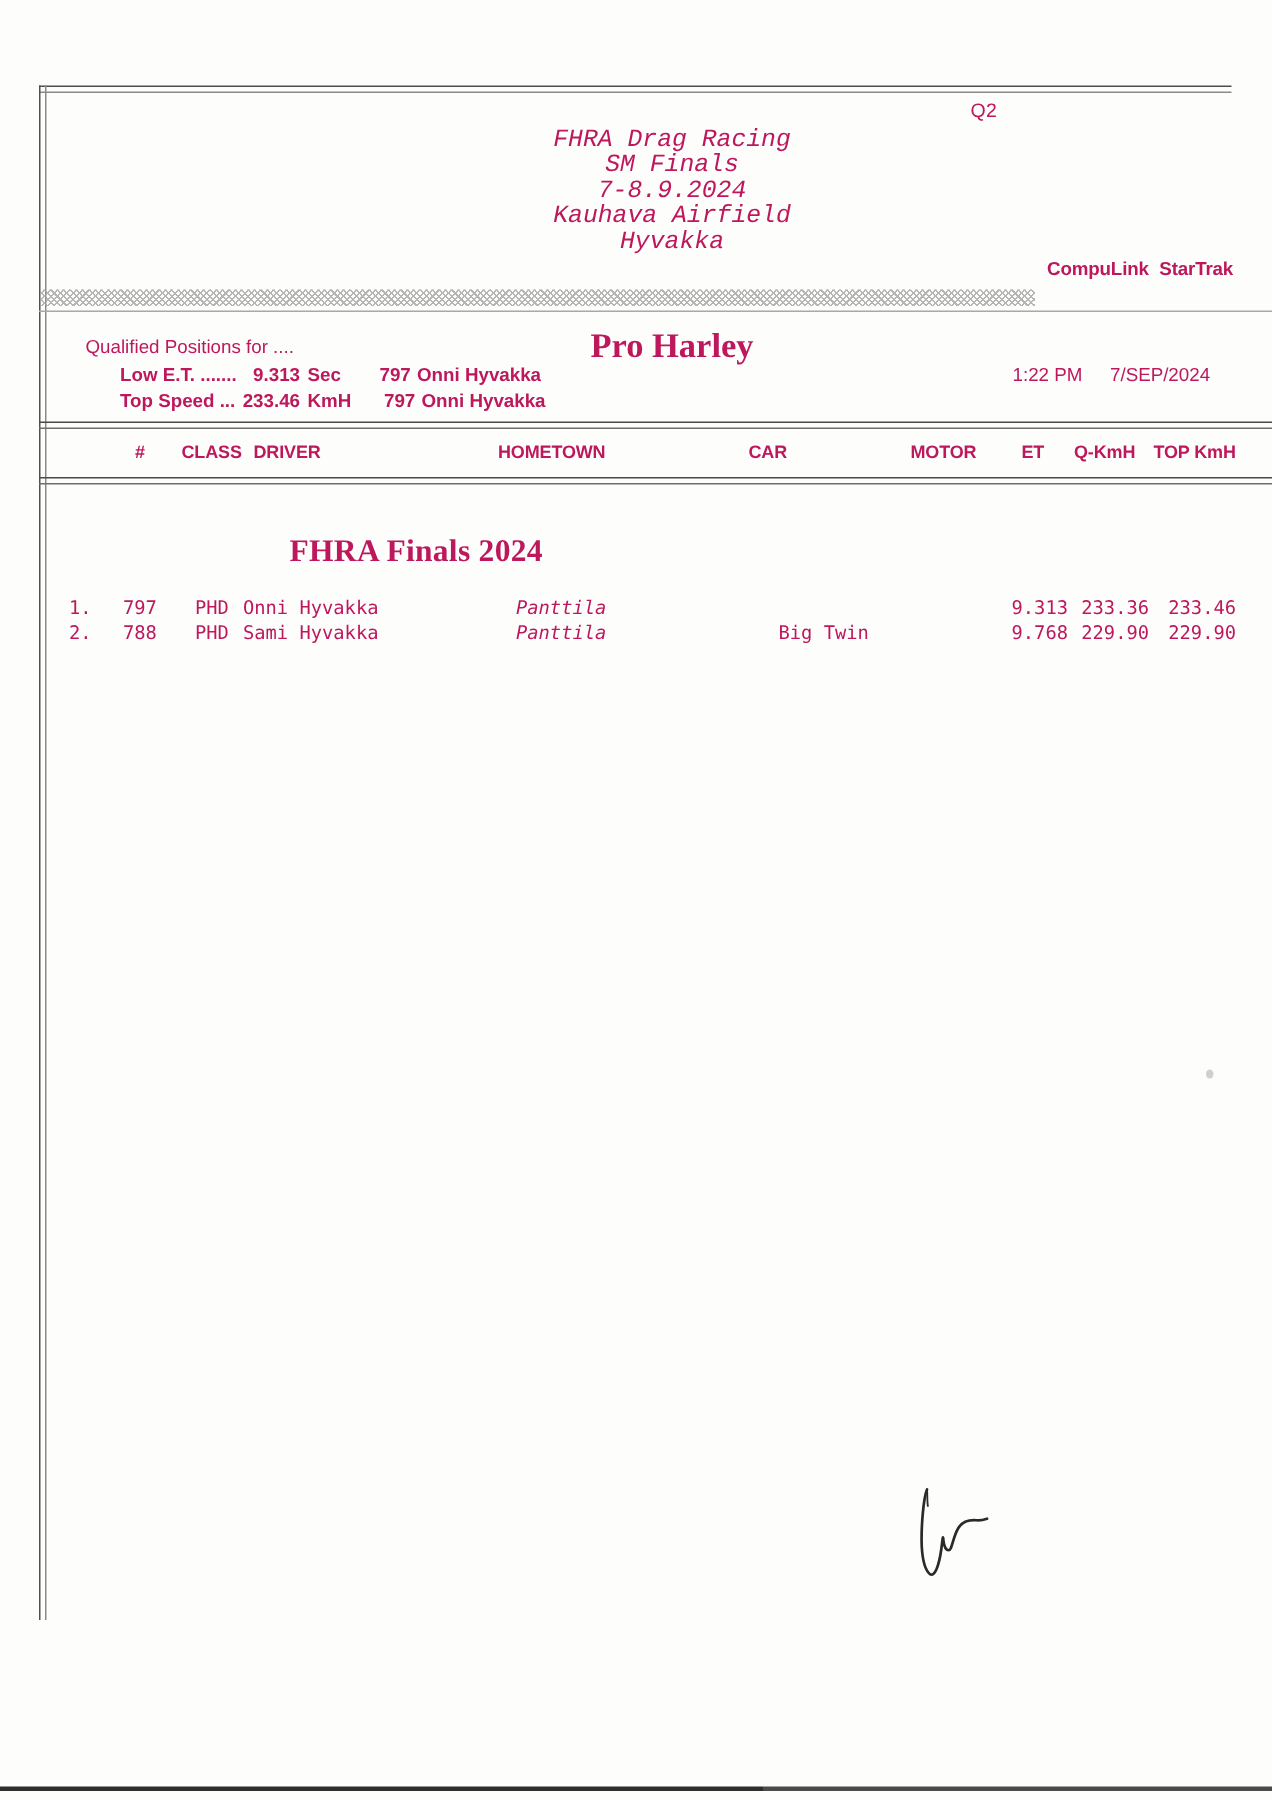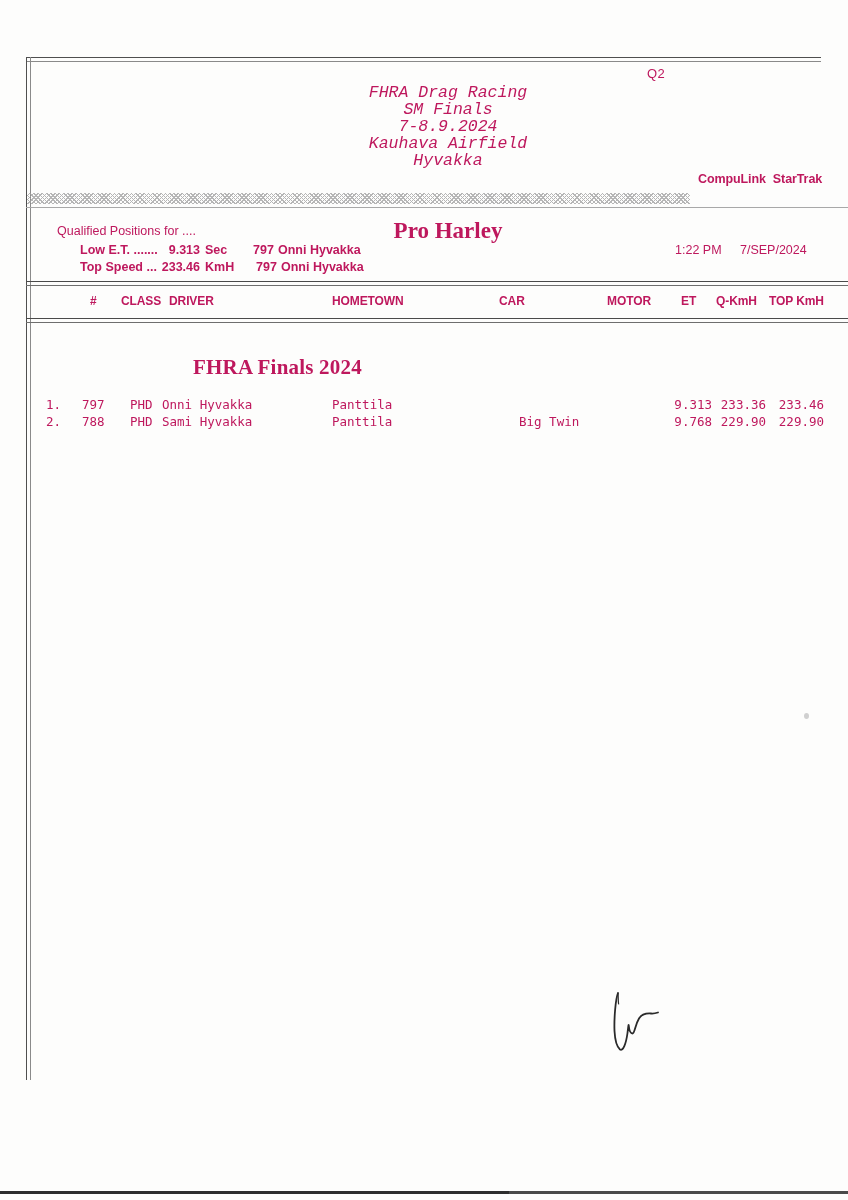--- a/index.html
+++ b/index.html
@@ -53,21 +53,21 @@
   .h-car{left:499px;} .h-motor{left:607px;} .h-et{left:681px;text-align:right;} .h-q{left:716px;} .h-top{left:769px;}
   
   .section-title{position:absolute;left:193px;top:355px;width:400px;text-align:left;
     font-family:"Liberation Serif",serif;font-weight:bold;font-size:21px;letter-spacing:.2px;}
   
   .trow{position:absolute;left:0;width:848px;height:16px;
     font-family:"DejaVu Sans Mono","Liberation Mono",monospace;font-size:12.5px;white-space:nowrap;}
   .row-0{top:397px;} .row-1{top:414px;}
   .trow span{position:absolute;}
   .c-pos{left:46px;} .c-num{left:82px;} .c-class{left:130px;} .c-driver{left:162px;}
-  .c-hometown{left:332px;} .c-car{left:519px;} .c-motor{left:608px;}
+  .c-hometown{left:344px;font-style:italic;} .c-car{left:519px;} .c-motor{left:608px;}
   .c-et{left:658px;width:54px;text-align:right;}
   .c-q{left:712px;width:54px;text-align:right;}
   .c-top{left:770px;width:54px;text-align:right;}
   
   .signature{position:absolute;left:600px;top:985px;}
   .speck{position:absolute;left:804px;top:713px;width:5px;height:6px;border-radius:50%;
     background:#b9b9b9;opacity:.65;}
 </style>
 </head>
 <body>

